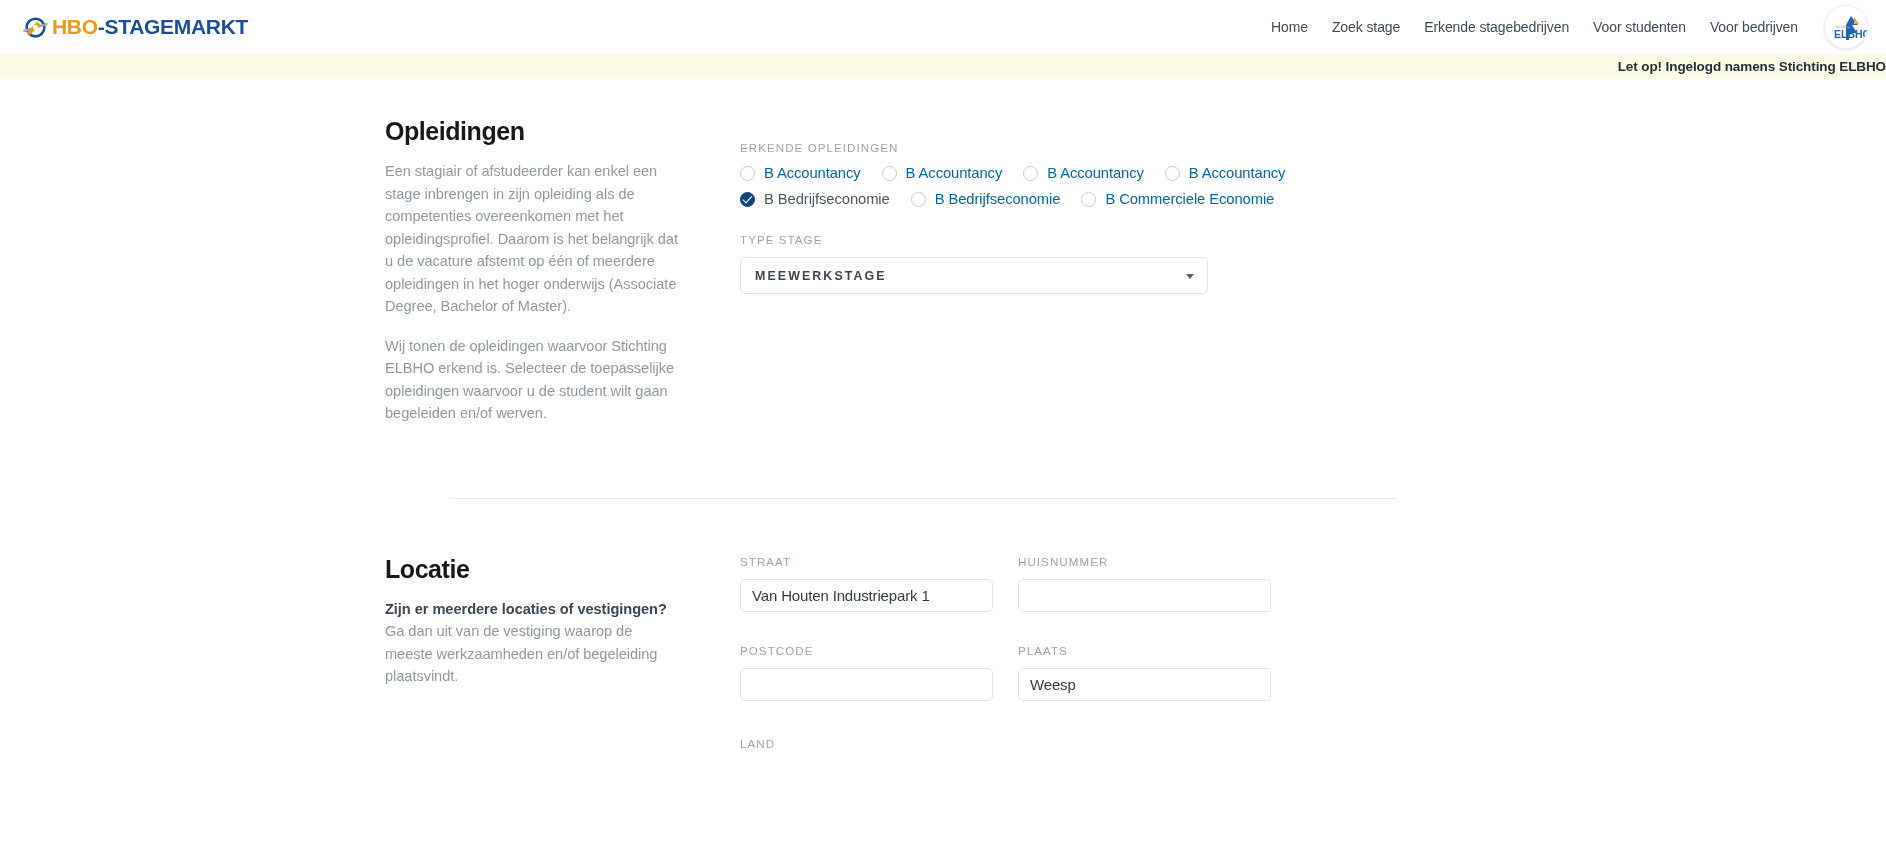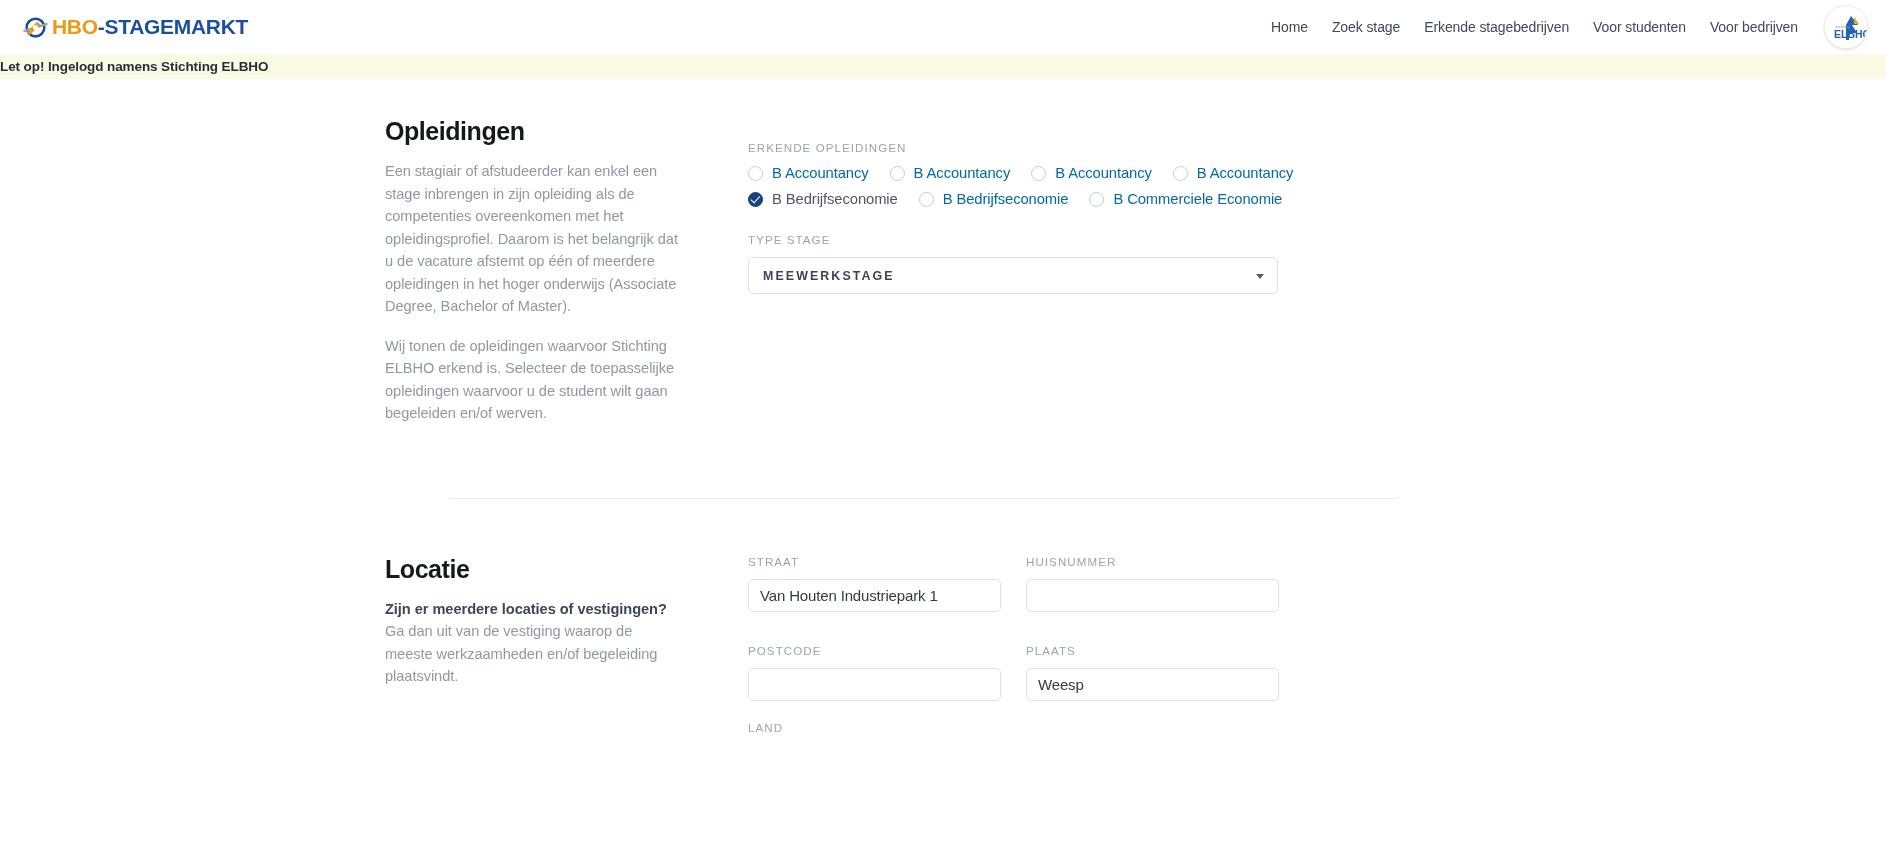--- a/index.html
+++ b/index.html
@@ -75,21 +75,21 @@
     overflow: hidden;
     flex: 0 0 auto;
   }
 
   
   .alert-banner {
     background: #fbfae4;
     height: 25px;
     display: flex;
     align-items: center;
-    justify-content: flex-start;
+    justify-content: flex-end;
     font-size: 13.5px;
     font-weight: 700;
     color: #26303a;
     letter-spacing: -0.1px;
   }
 
   
   .page {
     width: 1886px;
     height: 770px;
@@ -97,21 +97,20 @@
   }
   .section {
     display: flex;
     padding: 0 0 0 0;
   }
   .section-inner {
     display: flex;
     width: 1140px;
     margin: 0 auto;
     padding-left: 12px;
-    gap: 8px;
   }
   .col-left {
     width: 355px;
     flex: 0 0 355px;
     padding-right: 60px;
   }
   .col-right {
     flex: 1 1 auto;
     padding-top: 24px;
   }
@@ -195,21 +194,21 @@
     color: #0369a1;
     letter-spacing: -0.1px;
   }
   .check-item.checked .check-label {
     color: #4c5764;
   }
 
   
   .select-box {
     position: relative;
-    width: 530px;
+    width: 468px;
     height: 37px;
     border: 1px solid #dfe3e8;
     border-radius: 5px;
     background: #ffffff;
     display: flex;
     align-items: center;
     padding: 0 14px;
     cursor: pointer;
   }
   .select-value {
@@ -384,21 +383,21 @@
             <input class="text-input" type="text" value="" style="">
           </div>
           <div class="input-cell" style="margin-top:14px;">
             <div class="field-label">POSTCODE</div>
             <input class="text-input" type="text" value="" style="">
           </div>
           <div class="input-cell" style="margin-top:14px;">
             <div class="field-label">PLAATS</div>
             <input class="text-input" type="text" value="Weesp" style="">
           </div>
-          <div class="input-cell" style="margin-top:2px;">
+          <div class="input-cell" style="margin-top:18px;">
             <div class="field-label">LAND</div>
           </div>
         </div>
       </div>
     </div>
   </section>
 
 </main>
 
 </body></html>

